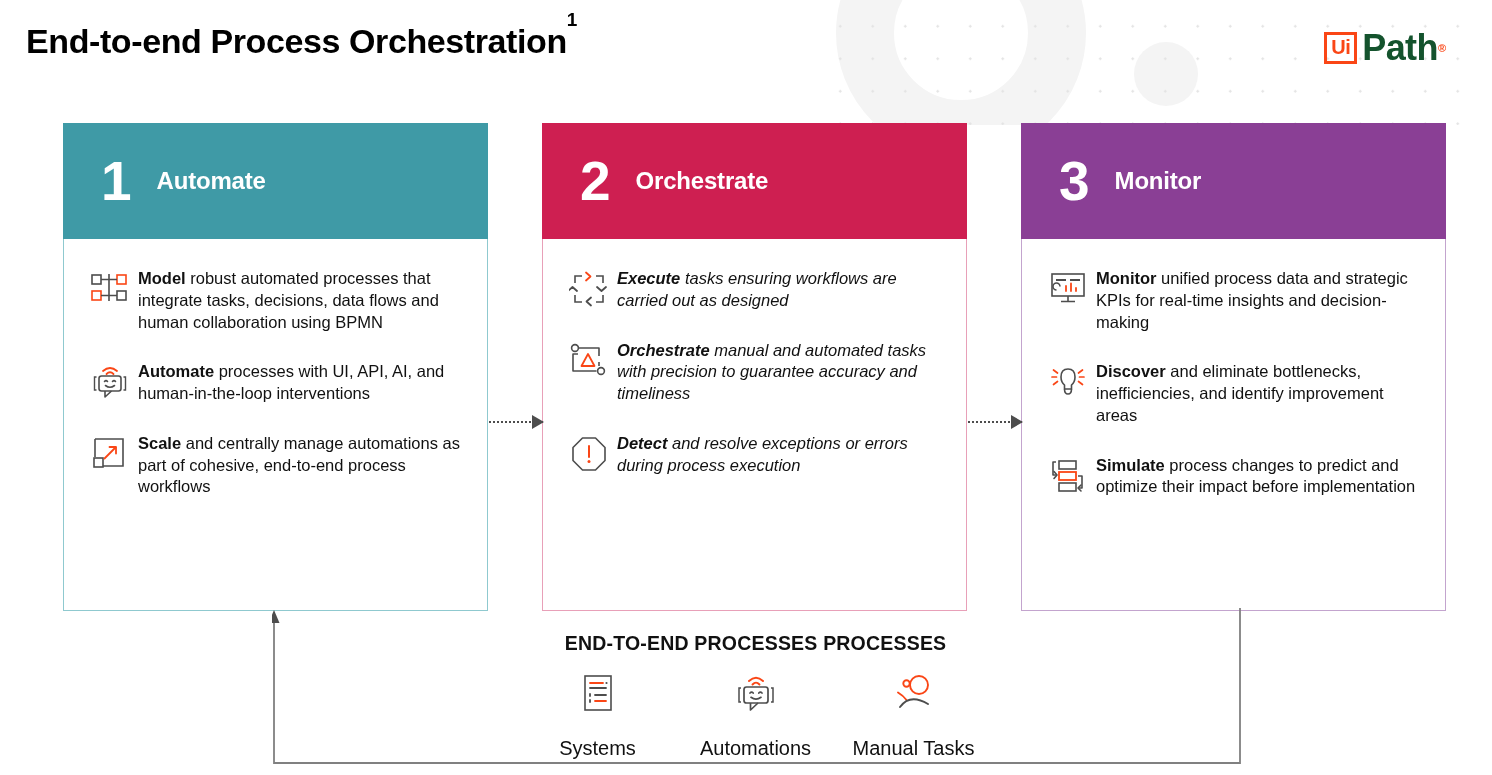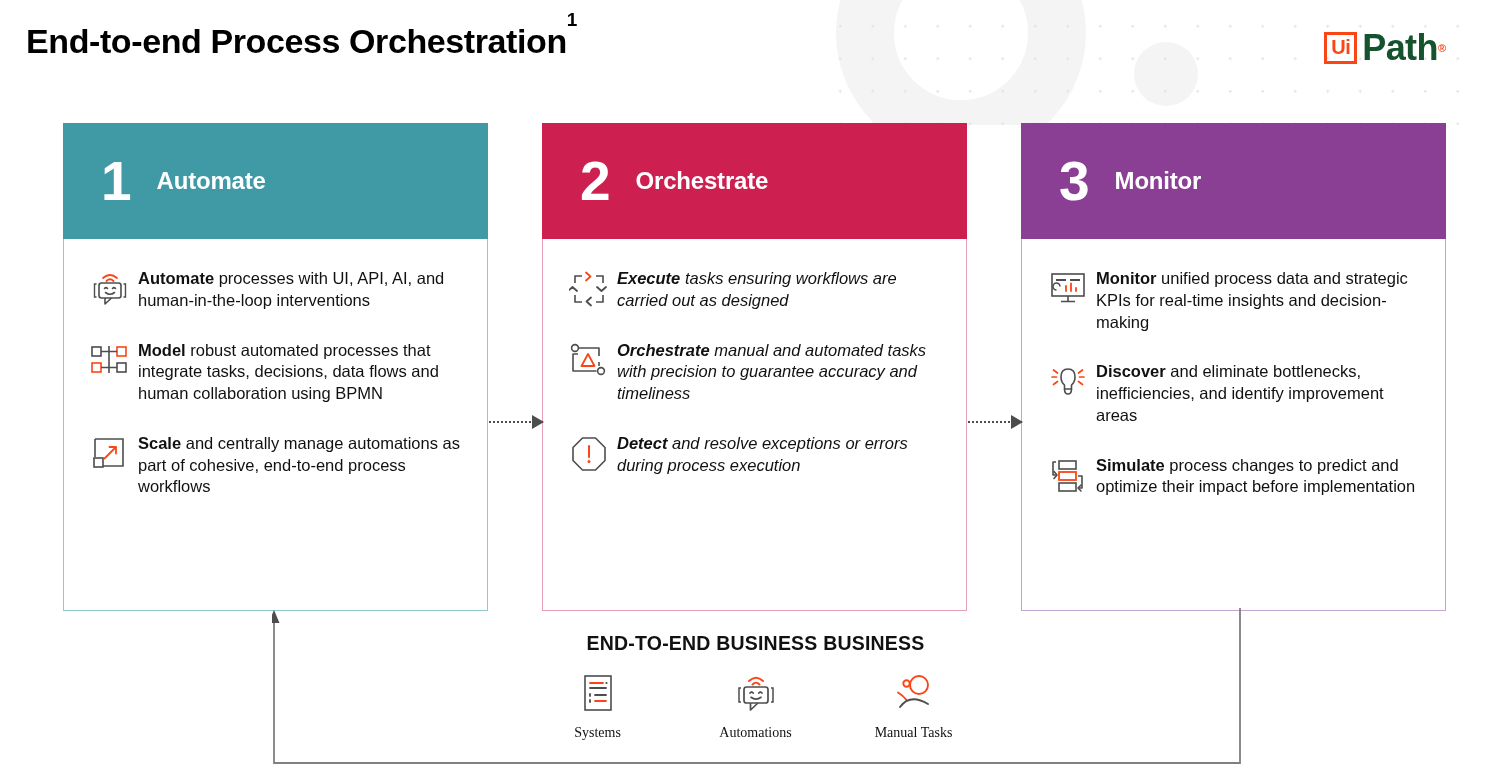--- a/index.html
+++ b/index.html
@@ -97,21 +97,21 @@
   .loop { position: absolute; left: 272px; top: 608px; width: 970px; height: 160px; pointer-events: none; }
 
   
   .bottom { position: absolute; left: 543px; top: 632px; width: 425px; text-align: center; }
   .bottom-title {
     font-size: 19.5px; font-weight: bold; color: #111; letter-spacing: 0.2px; white-space: nowrap;
   }
   .bottom-items { display: flex; justify-content: center; gap: 52px; margin-top: 14px; }
   .bottom-item { display: flex; flex-direction: column; align-items: center; width: 106px; }
   .bottom-item .bi-icon { height: 50px; display: flex; align-items: center; justify-content: center; }
-  .bottom-item .bi-label { font-size: 14px; color: #111; margin-top: 6px; white-space: nowrap; font-family: Liberation Serif, serif; }
+  .bottom-item .bi-label { font-size: 20px; color: #111; margin-top: 18px; white-space: nowrap; }
 </style>
 </head>
 <body>
 
 <div id="stage">
 
   <div class="bg-deco">
     <div class="deco-ring"></div>
     <div class="deco-circle"></div>
     <div class="dot-grid"></div>
@@ -126,47 +126,47 @@
     <span class="logo-path">Path</span>
     <span class="logo-reg">®</span>
   </div>
 
   <div class="col col-1">
     <div class="col-head" style="background:#3f9aa6">
       <span class="col-num">1</span>
       <span class="col-name">Automate</span>
     </div>
     <div class="col-body">
+
+      <div class="feature">
+        <div class="feature-icon">
+          <svg width="40" height="36" viewBox="0 0 40 36">
+            <rect x="2" y="5" width="9" height="9" fill="none" stroke="#4d4d4d" stroke-width="1.6"></rect>
+            <rect x="2" y="21" width="9" height="9" fill="none" stroke="#fa4616" stroke-width="1.6"></rect>
+            <rect x="27" y="5" width="9" height="9" fill="none" stroke="#fa4616" stroke-width="1.6"></rect>
+            <rect x="27" y="21" width="9" height="9" fill="none" stroke="#4d4d4d" stroke-width="1.6"></rect>
+            <path d="M11 9.5 H19 M11 25.5 H19 M19 4 V31 M19 9.5 H27 M19 25.5 H27" fill="none" stroke="#4d4d4d" stroke-width="1.6"></path>
+          </svg>
+        </div>
+        <div class="feature-text"><b>Model</b><span> robust automated processes that integrate tasks, decisions, data flows and human collaboration using BPMN</span></div>
+      </div>
 
       <div class="feature">
         <div class="feature-icon">
           <svg width="42" height="38" viewBox="0 0 42 38">
             <path d="M14 8 Q21 2 28 8" fill="none" stroke="#fa4616" stroke-width="1.8" stroke-linecap="round"></path>
             <path d="M17.5 11 Q21 7.5 24.5 11" fill="none" stroke="#fa4616" stroke-width="1.8" stroke-linecap="round"></path>
             <rect x="10" y="13" width="22" height="15" rx="2.5" fill="none" stroke="#4d4d4d" stroke-width="1.6"></rect>
             <path d="M16 28 L16 34 L22.5 28" fill="none" stroke="#4d4d4d" stroke-width="1.6" stroke-linejoin="round"></path>
             <path d="M15.5 18.5 Q17 16.8 18.5 18.5 M23.5 18.5 Q25 16.8 26.5 18.5" fill="none" stroke="#4d4d4d" stroke-width="1.6" stroke-linecap="round"></path>
             <path d="M16.5 22.5 Q21 26 25.5 22.5" fill="none" stroke="#4d4d4d" stroke-width="1.6" stroke-linecap="round"></path>
             <path d="M7.5 14 L5.5 14 L5.5 27 L7.5 27 M34.5 14 L36.5 14 L36.5 27 L34.5 27" fill="none" stroke="#4d4d4d" stroke-width="1.4"></path>
           </svg>
         </div>
         <div class="feature-text"><b>Automate</b><span> processes with UI, API, AI, and human-in-the-loop interventions</span></div>
-      </div>
-
-      <div class="feature">
-        <div class="feature-icon">
-          <svg width="40" height="36" viewBox="0 0 40 36">
-            <rect x="2" y="5" width="9" height="9" fill="none" stroke="#4d4d4d" stroke-width="1.6"></rect>
-            <rect x="2" y="21" width="9" height="9" fill="none" stroke="#fa4616" stroke-width="1.6"></rect>
-            <rect x="27" y="5" width="9" height="9" fill="none" stroke="#fa4616" stroke-width="1.6"></rect>
-            <rect x="27" y="21" width="9" height="9" fill="none" stroke="#4d4d4d" stroke-width="1.6"></rect>
-            <path d="M11 9.5 H19 M11 25.5 H19 M19 4 V31 M19 9.5 H27 M19 25.5 H27" fill="none" stroke="#4d4d4d" stroke-width="1.6"></path>
-          </svg>
-        </div>
-        <div class="feature-text"><b>Model</b><span> robust automated processes that integrate tasks, decisions, data flows and human collaboration using BPMN</span></div>
       </div>
 
       <div class="feature">
         <div class="feature-icon">
           <svg width="38" height="36" viewBox="0 0 38 36">
             <path d="M4 4 H32 V31 H12" fill="none" stroke="#4d4d4d" stroke-width="1.6"></path>
             <path d="M4 4 V22" fill="none" stroke="#4d4d4d" stroke-width="1.6"></path>
             <rect x="3" y="23" width="9" height="9" fill="none" stroke="#4d4d4d" stroke-width="1.6"></rect>
             <path d="M13 24 L25 12" fill="none" stroke="#fa4616" stroke-width="1.8"></path>
             <path d="M18.5 12 H25 V18.5" fill="none" stroke="#fa4616" stroke-width="1.8" stroke-linecap="round" stroke-linejoin="round"></path>
@@ -288,21 +288,21 @@
   </div>
 
   <div class="loop">
     <svg width="970" height="160" viewBox="0 0 970 160">
       <path d="M2 12 V155 H968 V0" fill="none" stroke="#808080" stroke-width="1.8"></path>
       <path d="M2 2 L7.5 15 H-3.5 Z" fill="#4d4d4d"></path>
     </svg>
   </div>
 
   <div class="bottom">
-    <div class="bottom-title">END-TO-END BUSINESS BUSINESS</div>
+    <div class="bottom-title">END-TO-END PROCESSES PROCESSES</div>
     <div class="bottom-items">
 
       <div class="bottom-item">
         <div class="bi-icon">
           <svg width="40" height="44" viewBox="0 0 40 44">
             <rect x="7" y="4" width="26" height="34" fill="none" stroke="#4d4d4d" stroke-width="1.6"></rect>
             <path d="M12 11 H25" stroke="#fa4616" stroke-width="1.8" stroke-linecap="round"></path>
             <circle cx="28.5" cy="11" r="1.1" fill="#4d4d4d"></circle>
             <path d="M12 16 H28" stroke="#4d4d4d" stroke-width="1.8" stroke-linecap="round"></path>
             <path d="M17 23 H28" stroke="#4d4d4d" stroke-width="1.8" stroke-linecap="round"></path>

